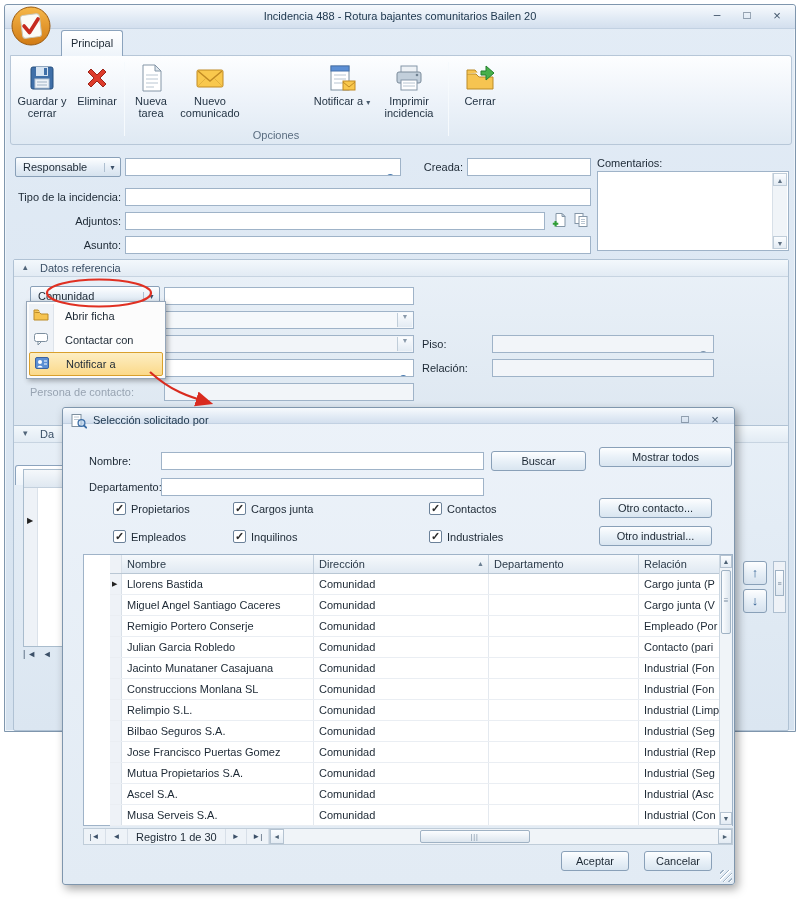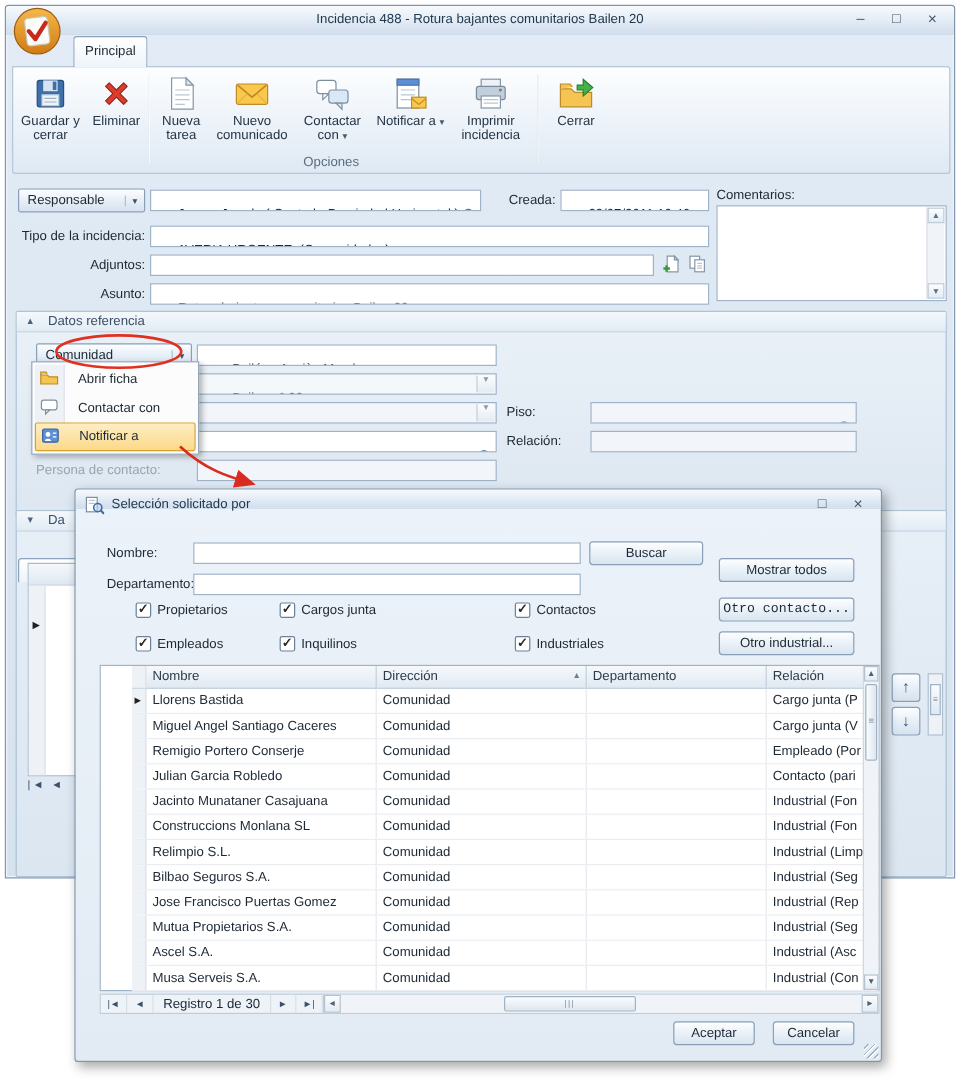--- a/index.html
+++ b/index.html
@@ -224,31 +224,20 @@
       <div class="rbtn" style="left:166px;width:66px;">
         <span class="ric">
           <svg width="32" height="32" viewBox="0 0 32 32">
               <rect x="3" y="8" width="26" height="17" rx="1.5" fill="#f9c84d" stroke="#c08a24"></rect>
               <path d="M4 9 L16 19 L28 9" fill="none" stroke="#c08a24" stroke-width="1.4"></path>
               <path d="M4 24 L12 16 M28 24 L20 16" stroke="#e3b13e" fill="none"></path>
             </svg>
         </span>
         <div class="rlabel">Nuevo comunicado</div>
       </div>
-      <div class="rbtn" style="left:234px;width:64px;">
-        <span class="ric">
-          <svg width="32" height="32" viewBox="0 0 32 32">
-              <rect x="3" y="5" width="16" height="11" rx="2.5" fill="#fff" stroke="#7d8f9f"></rect>
-              <path d="M8 16 V21 L13 16 Z" fill="#fff" stroke="#7d8f9f"></path>
-              <rect x="13" y="13" width="16" height="11" rx="2.5" fill="#d9e8f7" stroke="#7d8f9f"></rect>
-              <path d="M24 24 V29 L19 24 Z" fill="#d9e8f7" stroke="#7d8f9f"></path>
-            </svg>
-        </span>
-        <div class="rlabel"><span>Contactar con</span> <span class="dd-arrow">▾</span></div>
-      </div>
       <div class="rbtn" style="left:300px;width:62px;">
         <span class="ric">
           <svg width="32" height="32" viewBox="0 0 32 32">
               <rect x="5" y="4" width="18" height="24" fill="#fff" stroke="#7d8f9f"></rect>
               <rect x="5" y="4" width="18" height="5" fill="#5c8fd4" stroke="#4673ad"></rect>
               <line x1="8" y1="13" x2="20" y2="13" stroke="#b9c6d2"></line>
               <line x1="8" y1="17" x2="20" y2="17" stroke="#b9c6d2"></line>
               <line x1="8" y1="21" x2="20" y2="21" stroke="#b9c6d2"></line>
               <rect x="17" y="19" width="12" height="9" fill="#f9c84d" stroke="#c08a24"></rect>
               <path d="M17 20 L23 25 L29 20" fill="none" stroke="#c08a24"></path>
@@ -450,38 +439,38 @@
       <span class="dlg-title">Selección solicitado por</span>
       <div class="dlg-ctl">
         <span>□</span>
         <span style="font-size:13px;">×</span>
       </div>
     </div>
 
     <div class="flabel" style="left:26px;top:47px;">Nombre:</div>
     <div class="fld" style="left:98px;top:44px;width:323px;"></div>
     <div class="cbtn" style="left:428px;top:43px;width:95px;">Buscar</div>
-    <div class="cbtn" style="left:536px;top:57px;width:113px;text-align:center;">Mostrar todos</div>
+    <div class="cbtn" style="left:536px;top:39px;width:133px;text-align:center;">Mostrar todos</div>
 
     <div class="flabel" style="left:26px;top:73px;">Departamento:</div>
     <div class="fld" style="left:98px;top:70px;width:323px;"></div>
 
     <label class="cb" style="left:50px;top:94px;">
       <span class="cbbox">✓</span>
       <span>Propietarios</span>
     </label>
     <label class="cb" style="left:170px;top:94px;">
       <span class="cbbox">✓</span>
       <span>Cargos junta</span>
     </label>
     <label class="cb" style="left:366px;top:94px;">
       <span class="cbbox">✓</span>
       <span>Contactos</span>
     </label>
-    <div class="cbtn" style="left:536px;top:90px;width:113px;font-family:Liberation Mono, monospace;">Otro contacto...</div>
+    <div class="cbtn" style="left:536px;top:90px;width:113px;">Otro contacto...</div>
 
     <label class="cb" style="left:50px;top:122px;">
       <span class="cbbox">✓</span>
       <span>Empleados</span>
     </label>
     <label class="cb" style="left:170px;top:122px;">
       <span class="cbbox">✓</span>
       <span>Inquilinos</span>
     </label>
     <label class="cb" style="left:366px;top:122px;">

